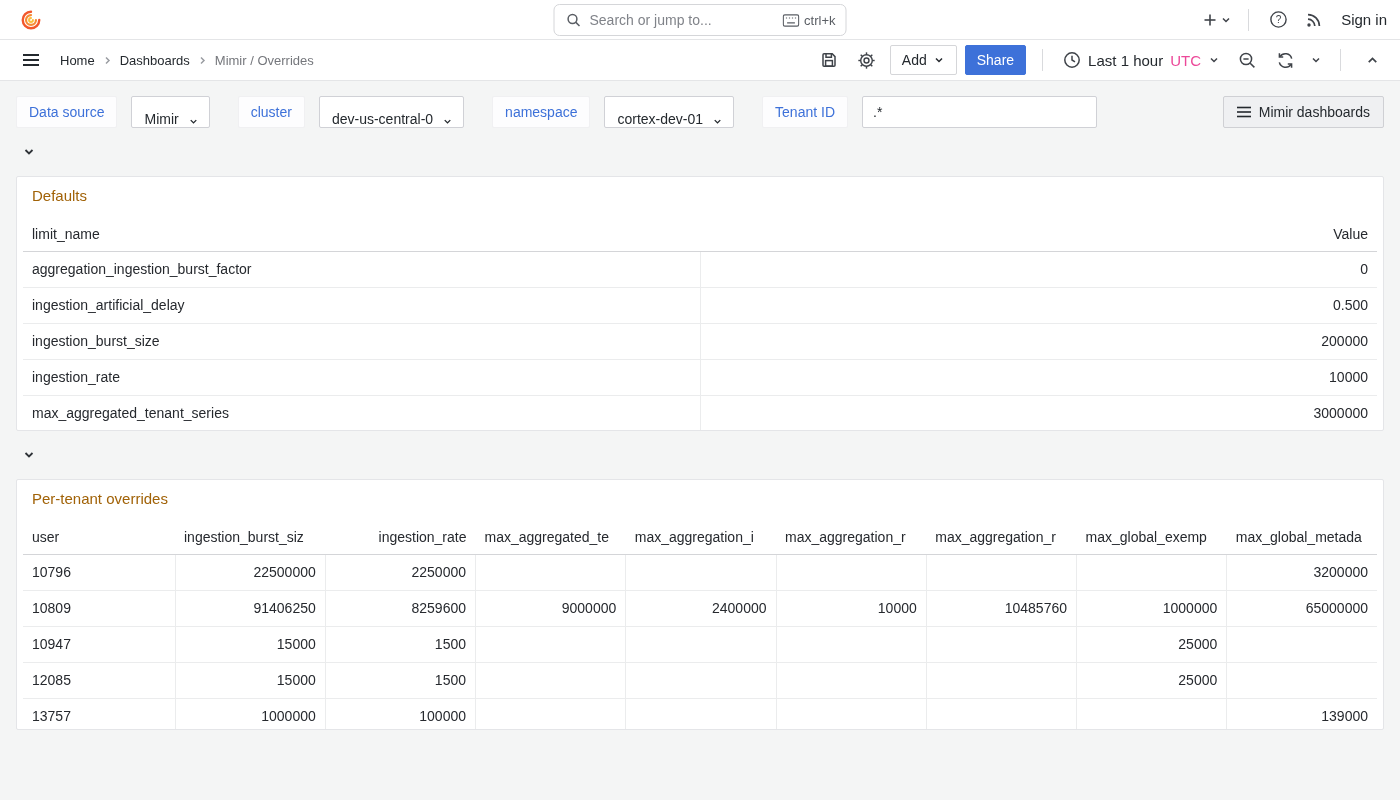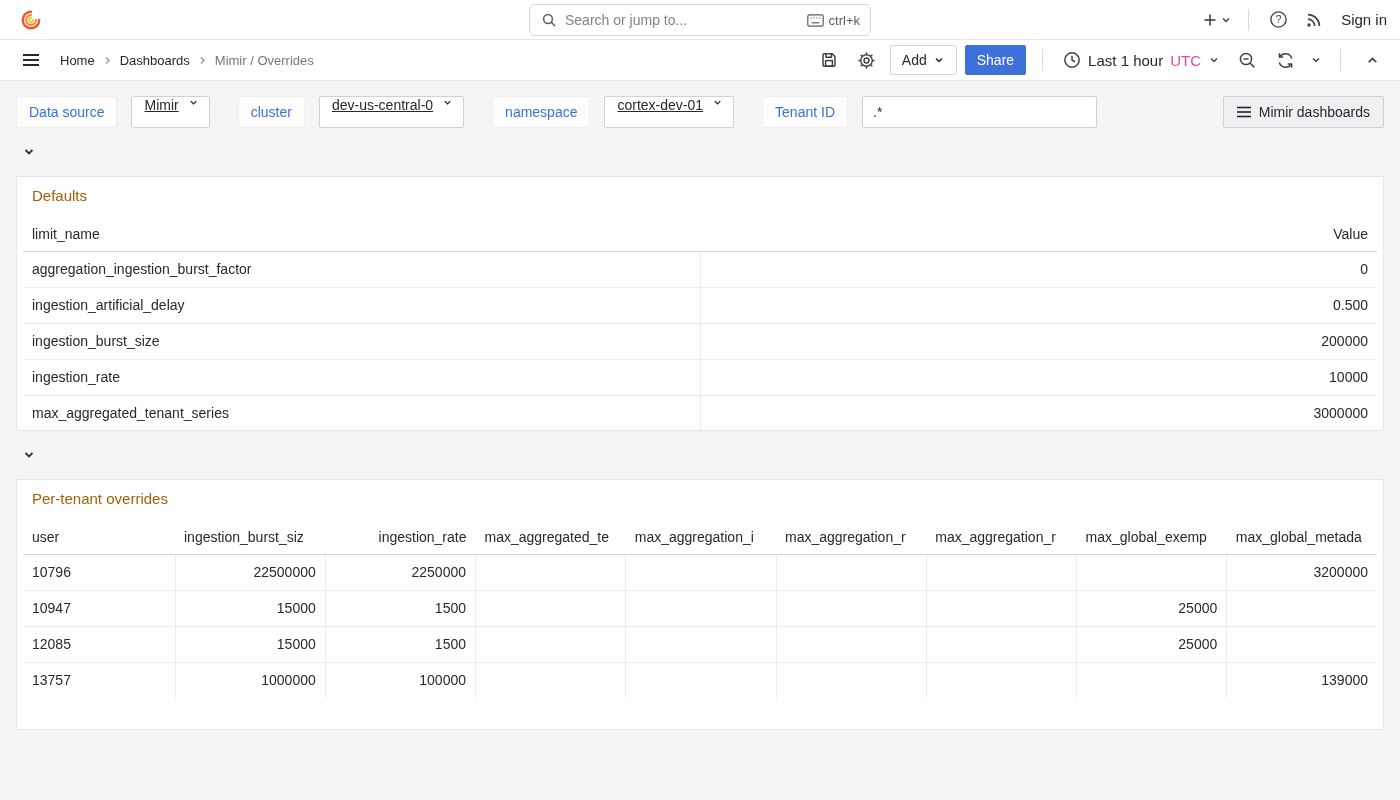--- a/index.html
+++ b/index.html
@@ -21,21 +21,21 @@
     display: flex;
     align-items: center;
     padding: 0 13px 0 16px;
   }
   .logo { width: 22px; height: 22px; margin-left: 4px; }
   .search-box {
     position: absolute;
     left: 50%;
     transform: translateX(-50%);
     top: 4px;
-    width: 342px;
+    width: 293px;
     height: 32px;
     background: #fff;
     border: 1px solid #d5d6d9;
     border-radius: 6px;
     display: flex;
     align-items: center;
     padding: 0 10px 0 11px;
     gap: 8px;
     cursor: text;
   }
@@ -81,23 +81,23 @@
   .content { height: 719px; background: #f4f5f5; overflow: hidden; }
 
   .filter-row { display: flex; align-items: center; margin: 15px 16px 0 16px; gap: 28px; }
   .filter-group { display: flex; align-items: center; gap: 14px; }
   .filter-label {
     height: 32px; display: inline-flex; align-items: center;
     background: #fdfdfe; border: 1px solid #f0f0f2; border-radius: 2px;
     padding: 0 12px; color: #3d71d9; font-size: 14px; white-space: nowrap;
   }
   .filter-select {
-    height: 32px; display: inline-flex; align-items: flex-start; gap: 9px;
+    height: 32px; display: inline-flex; align-items: flex-end; gap: 9px;
     background: #fff; border: 1px solid #d0d1d6; border-radius: 2px;
-    padding: 0 10px 0 12px; font-size: 14px; color: #24292e; cursor: pointer; font-family: inherit; white-space: nowrap; text-decoration: underline;
+    padding: 0 10px 0 12px; font-size: 14px; color: #24292e; cursor: pointer; font-family: inherit; white-space: nowrap;
   }
   .filter-input {
     height: 32px; width: 235px;
     background: #fff; border: 1px solid #d0d1d6; border-radius: 2px;
     padding: 0 10px; font-size: 14px; color: #24292e; font-family: inherit;
   }
   .dash-btn {
     margin-left: auto;
     height: 32px; display: inline-flex; align-items: center; gap: 8px;
     background: #eff0f2; border: 1px solid #cfd0d4; border-radius: 2px;
@@ -461,20 +461,31 @@
               <td style="text-align: right;">22500000</td>
               <td style="text-align: right;">2250000</td>
               <td style="text-align: right;"></td>
               <td style="text-align: right;"></td>
               <td style="text-align: right;"></td>
               <td style="text-align: right;"></td>
               <td style="text-align: right;"></td>
               <td style="text-align: right;">3200000</td>
             </tr>
             <tr>
+              <td style="text-align: left;">10809</td>
+              <td style="text-align: right;">91406250</td>
+              <td style="text-align: right;">8259600</td>
+              <td style="text-align: right;">9000000</td>
+              <td style="text-align: right;">2400000</td>
+              <td style="text-align: right;">10000</td>
+              <td style="text-align: right;">10485760</td>
+              <td style="text-align: right;">1000000</td>
+              <td style="text-align: right;">65000000</td>
+            </tr>
+            <tr>
               <td style="text-align: left;">10947</td>
               <td style="text-align: right;">15000</td>
               <td style="text-align: right;">1500</td>
               <td style="text-align: right;"></td>
               <td style="text-align: right;"></td>
               <td style="text-align: right;"></td>
               <td style="text-align: right;"></td>
               <td style="text-align: right;">25000</td>
               <td style="text-align: right;"></td>
             </tr>

